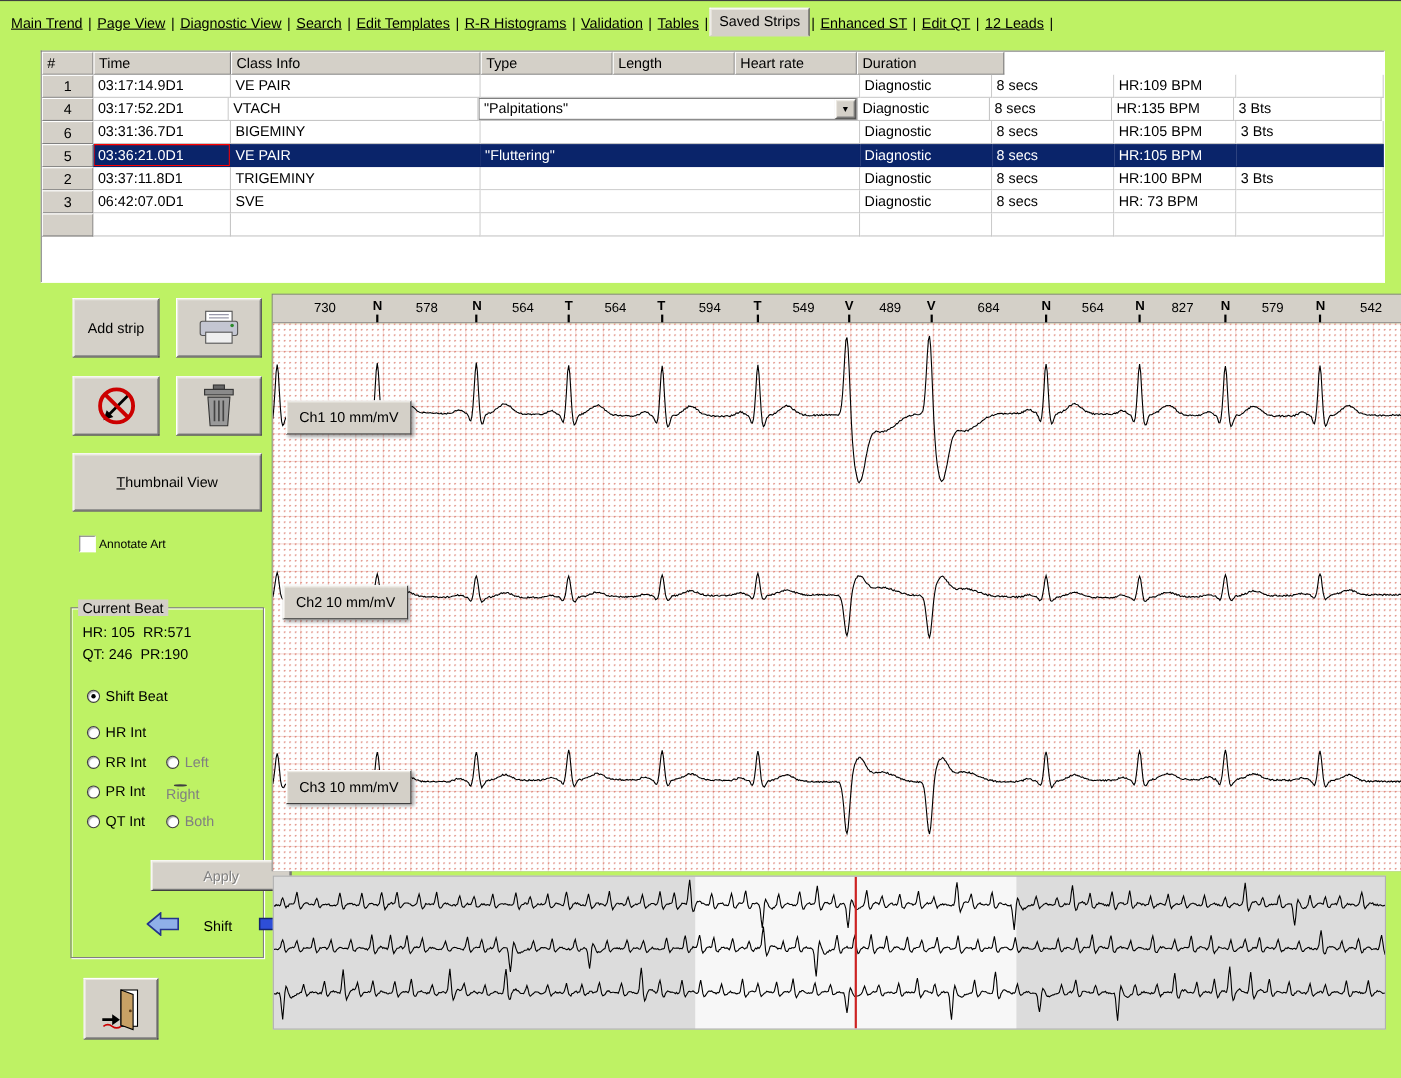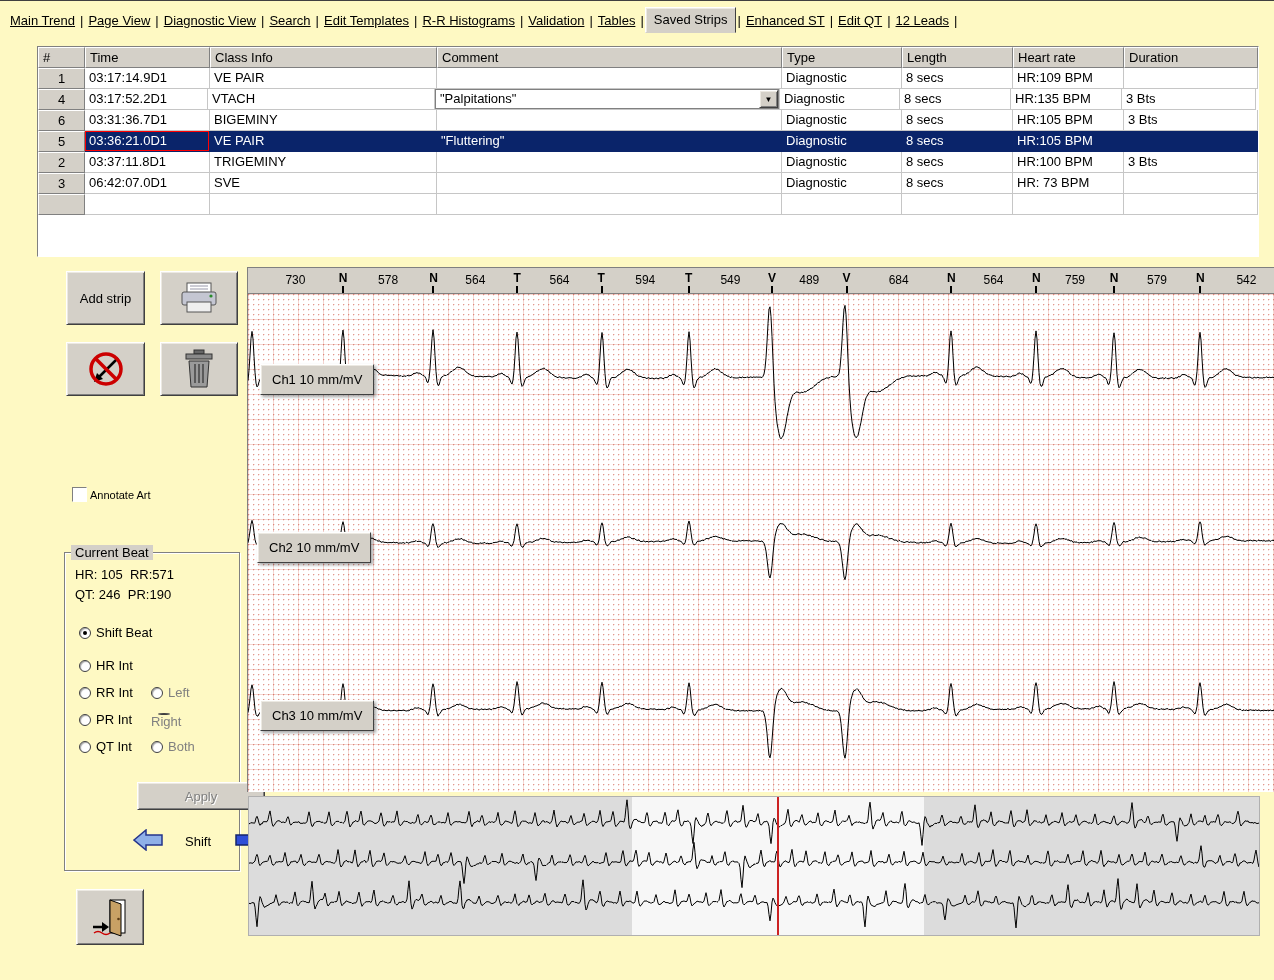--- a/index.html
+++ b/index.html
@@ -1,16 +1,16 @@
 <!DOCTYPE html>
 <html><head>
 <meta charset="utf-8">
 <style>
   html,body{margin:0;padding:0;background:#808080;}
-  #app{position:relative;width:1274px;height:980px;background:#fef9c3;overflow:hidden;
+  #app{position:relative;width:1274px;height:980px;background:#bef264;overflow:hidden;
        font-family:"Liberation Sans","DejaVu Sans",sans-serif;font-size:13px;color:#000;
        border-top:1px solid #404040;box-sizing:border-box;}
   .abs{position:absolute;margin-left:48px;}
   
   .raised{background:#d4d0c8;border:1px solid;border-color:#ffffff #404040 #404040 #ffffff;
           box-shadow:inset 1px 1px 0 #ece9e2, inset -1px -1px 0 #808080;}
   .sunken{border:1px solid;border-color:#808080 #ffffff #ffffff #808080;}
   
   #tab-bar{position:absolute;left:6px;top:7px;height:26px;white-space:nowrap;}
   .tab{display:inline-block;padding:3px 4px;text-decoration:underline;cursor:default;}
@@ -87,21 +87,20 @@
 
 <div id="app">
 
   <div id="tab-bar"><span class="tab">Main Trend</span><span class="tabsep">|</span><span class="tab">Page View</span><span class="tabsep">|</span><span class="tab">Diagnostic View</span><span class="tabsep">|</span><span class="tab">Search</span><span class="tabsep">|</span><span class="tab">Edit Templates</span><span class="tabsep">|</span><span class="tab">R-R Histograms</span><span class="tabsep">|</span><span class="tab">Validation</span><span class="tabsep">|</span><span class="tab">Tables</span><span class="tabsep">|</span><span class="tab active">Saved Strips</span><span class="tabsep">|</span><span class="tab">Enhanced ST</span><span class="tabsep">|</span><span class="tab">Edit QT</span><span class="tabsep">|</span><span class="tab">12 Leads</span><span class="tabsep">|</span></div>
 
   <div id="strip-table" class="sunken">
       <div class="trow">
         <div class="cell hdr" style="width: 47px;">#</div>
         <div class="cell hdr" style="width: 125px;">Time</div>
         <div class="cell hdr" style="width: 227px;">Class Info</div>
-        <div class="cell hdr" style="width: 345px;">Comment</div>
         <div class="cell hdr" style="width: 120px;">Type</div>
         <div class="cell hdr" style="width: 111px;">Length</div>
         <div class="cell hdr" style="width: 111px;">Heart rate</div>
         <div class="cell hdr" style="width: 134px;">Duration</div>
       </div>
       <div class="trow">
         <div class="cell num" style="width: 47px;">1</div>
         <div class="cell data" style="width: 125px;">03:17:14.9D1</div>
         <div class="cell data" style="width: 227px;">VE PAIR</div>
         <div class="cell data" style="width: 345px;"></div>
@@ -203,20 +202,23 @@
     <svg width="34" height="40" viewBox="0 0 34 40">
       <rect x="12" y="1" width="10" height="4" fill="#666" stroke="#333"></rect>
       <rect x="4" y="5" width="26" height="5" fill="#8a8a8a" stroke="#333"></rect>
       <path d="M7 12 L27 12 L25 38 L9 38 Z" fill="#9a9a9a" stroke="#333"></path>
       <line x1="13" y1="15" x2="13" y2="34" stroke="#444" stroke-width="1.5"></line>
       <line x1="17" y1="15" x2="17" y2="34" stroke="#444" stroke-width="1.5"></line>
       <line x1="21" y1="15" x2="21" y2="34" stroke="#444" stroke-width="1.5"></line>
     </svg>
   </div>
 
+  <div id="btn-thumb" class="abs raised sbtn">
+      <span><u>T</u>humbnail View</span>
+    </div>
 
   <div id="chk-annotate" class="abs sunken"></div>
   <div id="annotate-label" class="abs">Annotate Art</div>
 
   <div id="grp-current" class="abs">
     <span class="grp-legend">Current Beat</span>
     <div class="beatline" style="top:14px;">HR: 105  RR:571</div>
     <div class="beatline" style="top:34px;">QT: 246  PR:190</div>
     <div id="radio-main">
         <div class="radio-row" style="left: 14px; top: 73px;">
@@ -303,21 +305,21 @@
         <span class="tick" style="left: 522.98px;"></span>
         <span class="rr" style="left: 547.255px;">489</span>
         <span class="beat-label" style="left: 594.53px;">V</span>
         <span class="tick" style="left: 597.53px;"></span>
         <span class="rr" style="left: 636.715px;">684</span>
         <span class="beat-label" style="left: 698.9px;">N</span>
         <span class="tick" style="left: 701.9px;"></span>
         <span class="rr" style="left: 731.5px;">564</span>
         <span class="beat-label" style="left: 784.1px;">N</span>
         <span class="tick" style="left: 787.1px;"></span>
-        <span class="rr" style="left: 812.972px;">759</span>
+        <span class="rr" style="left: 812.972px;">827</span>
         <span class="beat-label" style="left: 861.845px;">N</span>
         <span class="tick" style="left: 864.845px;"></span>
         <span class="rr" style="left: 894.977px;">579</span>
         <span class="beat-label" style="left: 948.11px;">N</span>
         <span class="tick" style="left: 951.11px;"></span>
         <span class="rr" style="left: 984.438px;">542</span>
         <span class="beat-label" style="left: 1040.76px;">V</span>
         <span class="tick" style="left: 1043.76px;"></span>
         <span class="beat-label" style="left: 1058.87px;">N</span>
         <span class="tick" style="left: 1061.87px;"></span>

